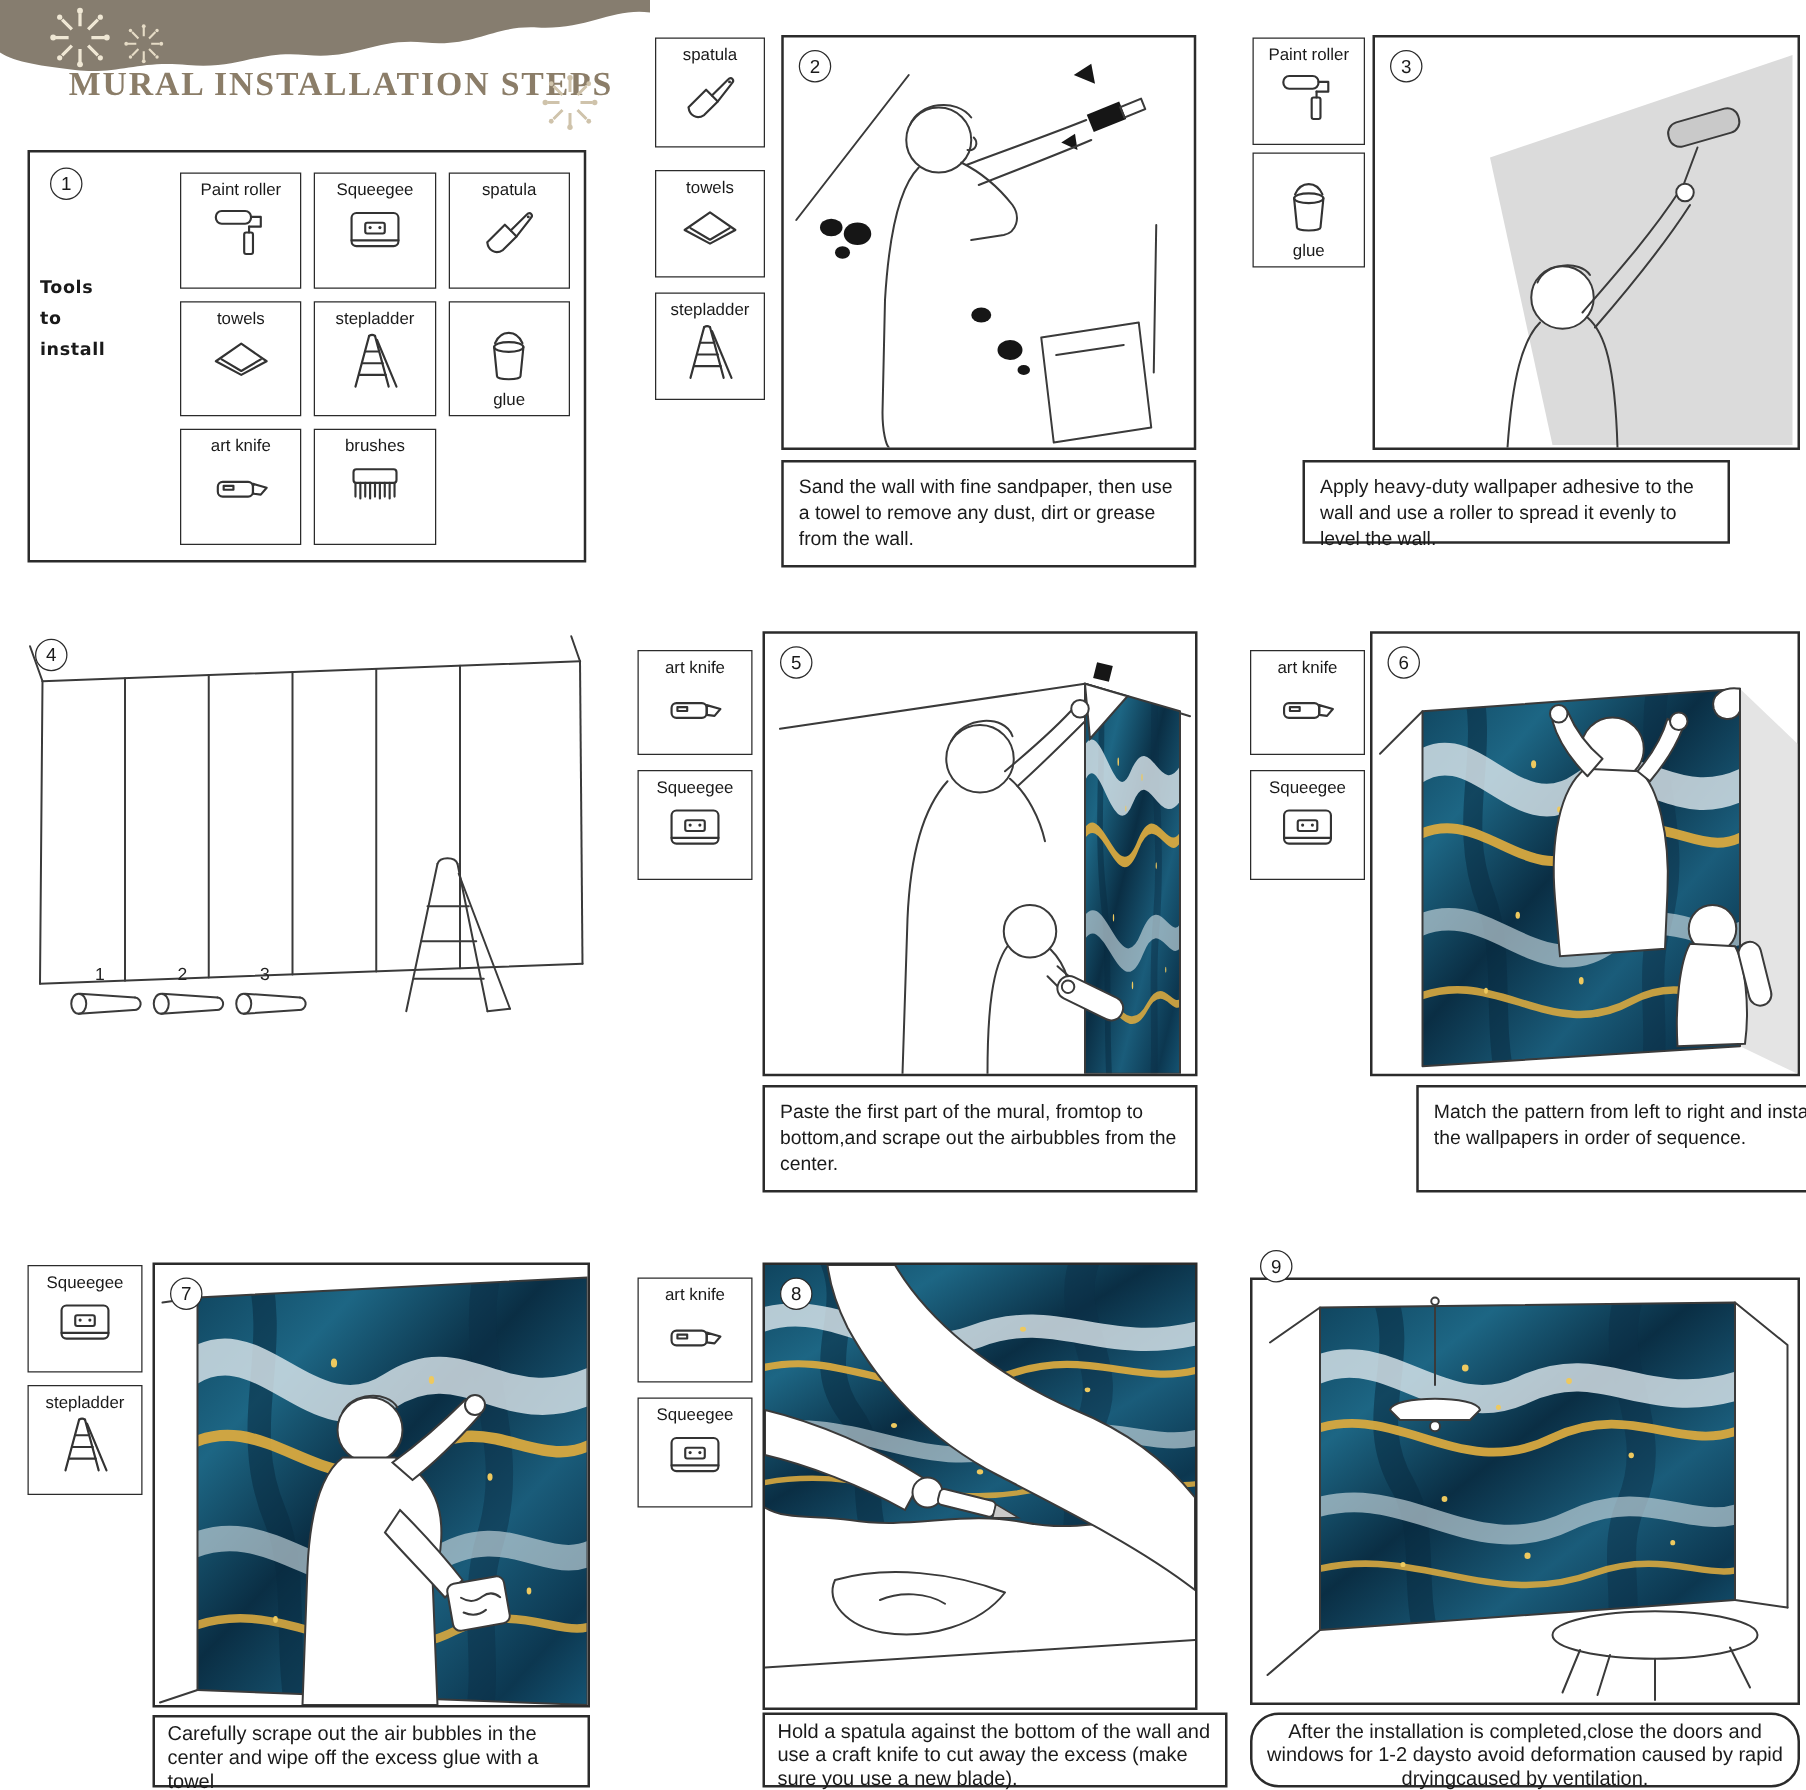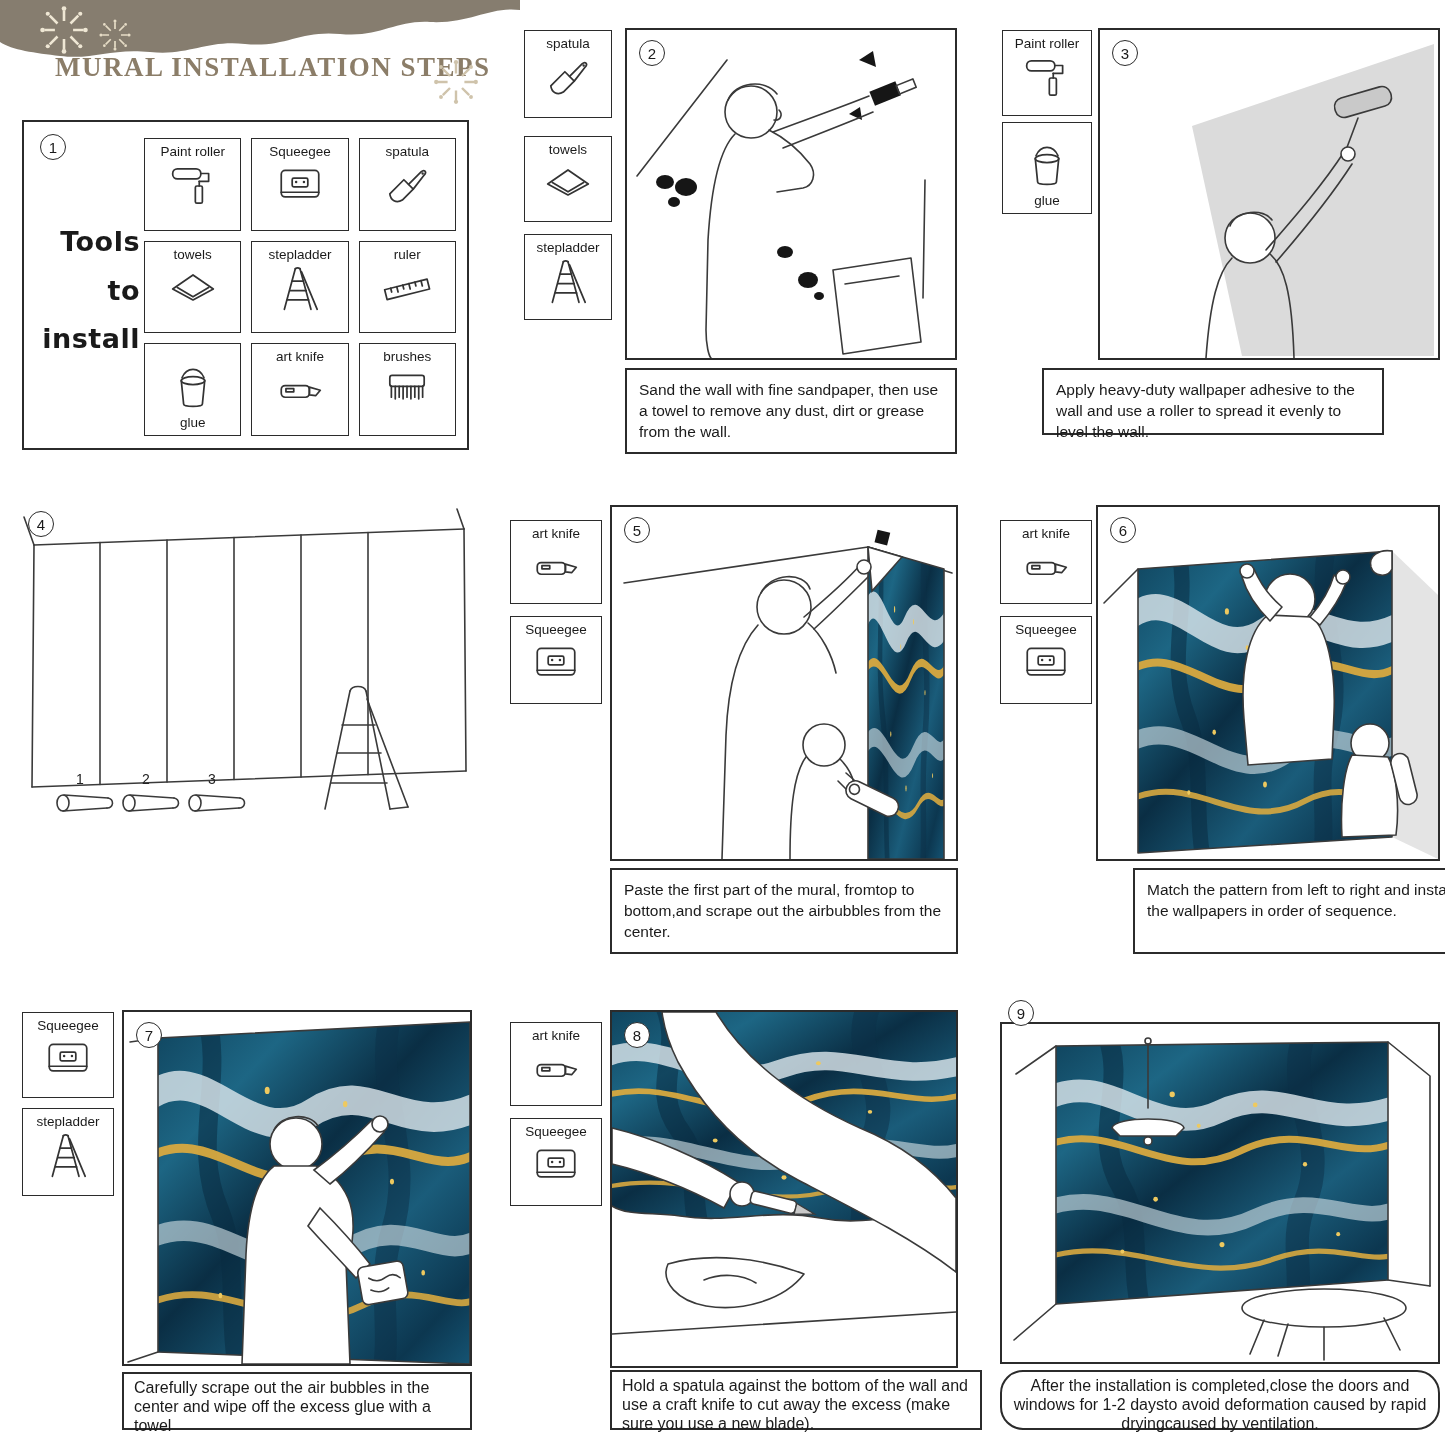--- a/index.html
+++ b/index.html
@@ -34,21 +34,21 @@
   .toolcell .lbl { font-size:13.5px; white-space:nowrap; }
   svg.icon { stroke:#333; fill:none; stroke-width:2.2; stroke-linecap:round; stroke-linejoin:round; width:62px; height:50px; margin-top:2px; }
   .sk { stroke:#3a3a3a; stroke-width:1.6; fill:none; stroke-linecap:round; stroke-linejoin:round; }
   .skf { stroke:#3a3a3a; stroke-width:1.6; fill:#fff; stroke-linecap:round; stroke-linejoin:round; }
   .illus { display:block; width:100%; height:100%; }
   .title {
     font-family:"Liberation Serif","DejaVu Serif",serif; font-weight:bold;
     font-size:27px; letter-spacing:1.5px; color:#8b7d68;
   }
   .tools-label {
-    text-align:right; font-size:27px; font-weight:600; line-height:1.8; letter-spacing:0.5px;
+    text-align:left; font-size:14px; font-weight:600; line-height:1.8; letter-spacing:0.5px;
     font-family:"DejaVu Sans",sans-serif;
   }
   svg text { font-family:"Liberation Sans","DejaVu Sans",sans-serif; }
 </style>
 </head>
 <body>
 
 <svg width="0" height="0" style="position:absolute" aria-hidden="true">
   <defs>
     <linearGradient id="marbleGrad" x1="0" y1="0" x2="1" y2="1">
@@ -183,26 +183,20 @@
         <svg class="icon">
             <use href="#ic-towel"></use>
           </svg>
       </div>
       <div class="toolcell">
         <div class="lbl">stepladder</div>
         <svg class="icon">
             <use href="#ic-ladder"></use>
           </svg>
       </div>
-      <div class="toolcell">
-        <div class="lbl">ruler</div>
-        <svg class="icon">
-            <use href="#ic-ruler"></use>
-          </svg>
-      </div>
       <div class="toolcell label-bottom">
         <div class="lbl">glue</div>
         <svg class="icon">
             <use href="#ic-glue"></use>
           </svg>
       </div>
       <div class="toolcell">
         <div class="lbl">art knife</div>
         <svg class="icon">
             <use href="#ic-knife"></use>

